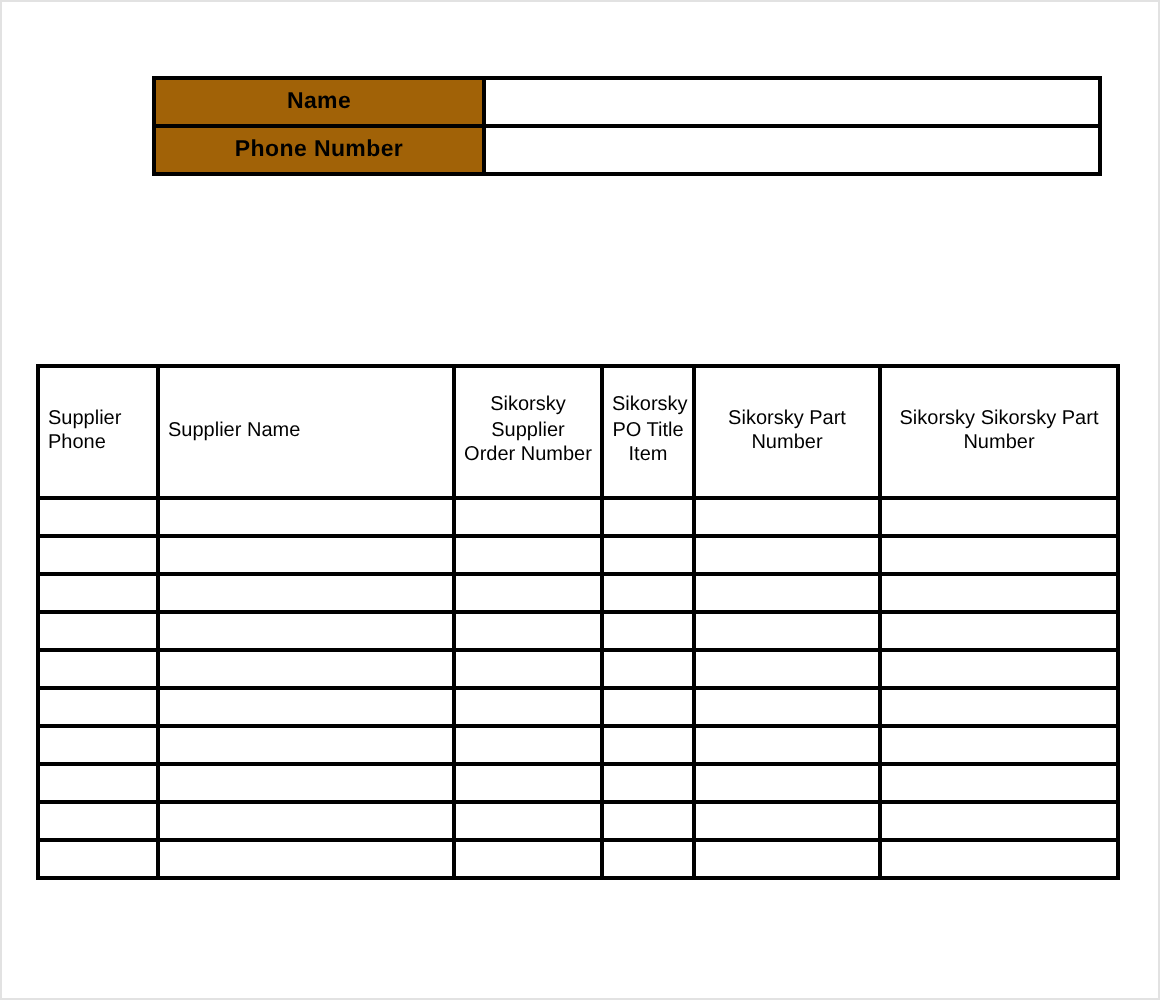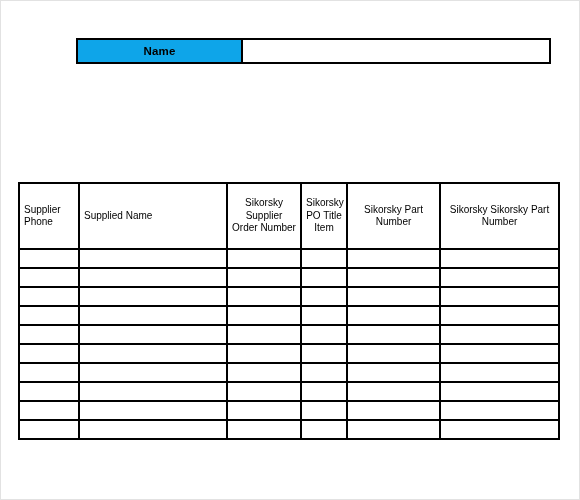--- a/index.html
+++ b/index.html
@@ -36,21 +36,21 @@
   }
   #contact-table td {
     border: 2px solid #000000;
     height: 22px;
     padding: 0 4px;
     font-size: 11.5px;
     line-height: 1.1;
   }
   #contact-table td.label-cell {
     width: 155px;
-    background: #0ea5e9;
+    background: #a16207;
     font-weight: bold;
     text-align: center;
     letter-spacing: 0.2px;
   }
   #contact-table td.value-cell {
     background: #ffffff;
     text-align: left;
   }
 
   
@@ -96,38 +96,42 @@
 </style>
 </head>
 <body>
 
 <div id="page">
 
   <table id="contact-table">
     <tbody>
       <tr>
         <td class="label-cell">Name</td>
+        <td class="value-cell"></td>
+      </tr>
+      <tr>
+        <td class="label-cell">Phone Number</td>
         <td class="value-cell"></td>
       </tr>
     </tbody>
   </table>
 
   <table id="supplier-table">
     <colgroup>
       <col class="c-code">
       <col class="c-name">
       <col class="c-po">
       <col class="c-line">
       <col class="c-suppart">
       <col class="c-sikpart">
     </colgroup>
     <thead>
       <tr>
         <th class="hdr-left">Supplier Phone</th>
-        <th class="hdr-left">Supplied Name</th>
+        <th class="hdr-left">Supplier Name</th>
         <th class="hdr-center">Sikorsky Supplier Order Number</th>
         <th class="hdr-center">Sikorsky PO Title Item</th>
         <th class="hdr-center">Sikorsky Part Number</th>
         <th class="hdr-center">Sikorsky Sikorsky Part Number</th>
       </tr>
     </thead>
     <tbody id="supplier-table-body">
         <tr>
           <td></td>
           <td></td>

